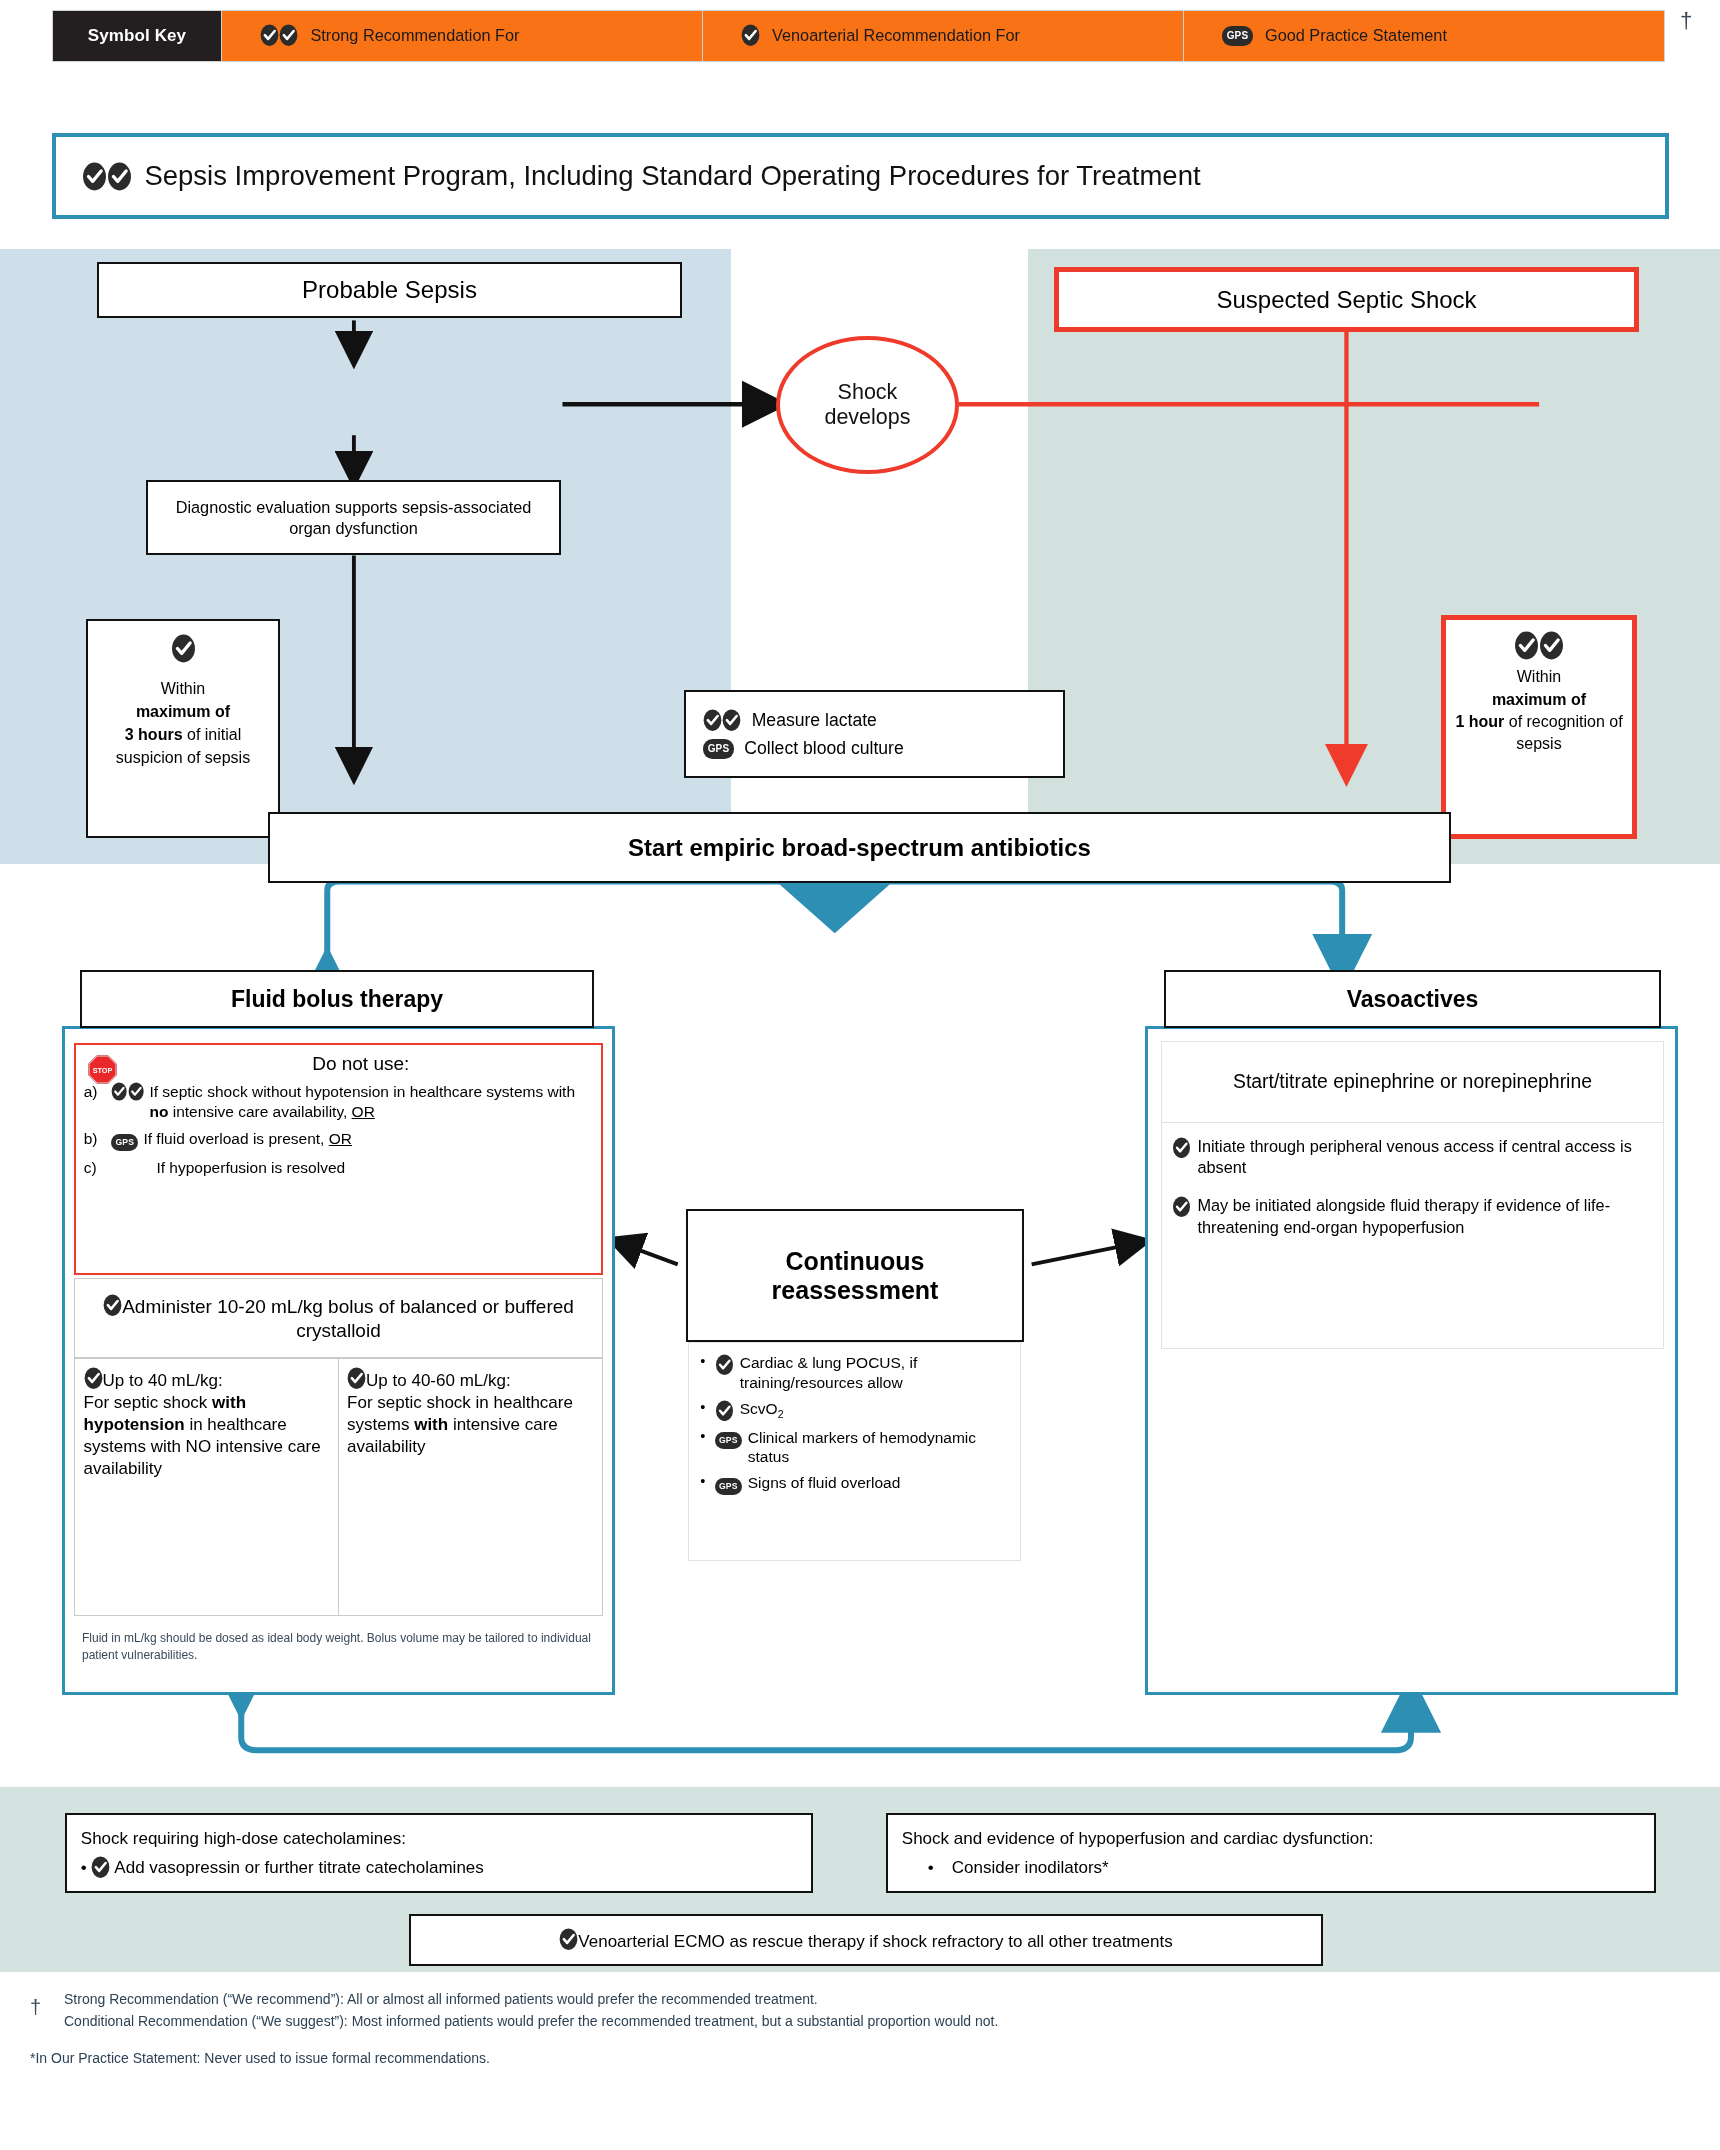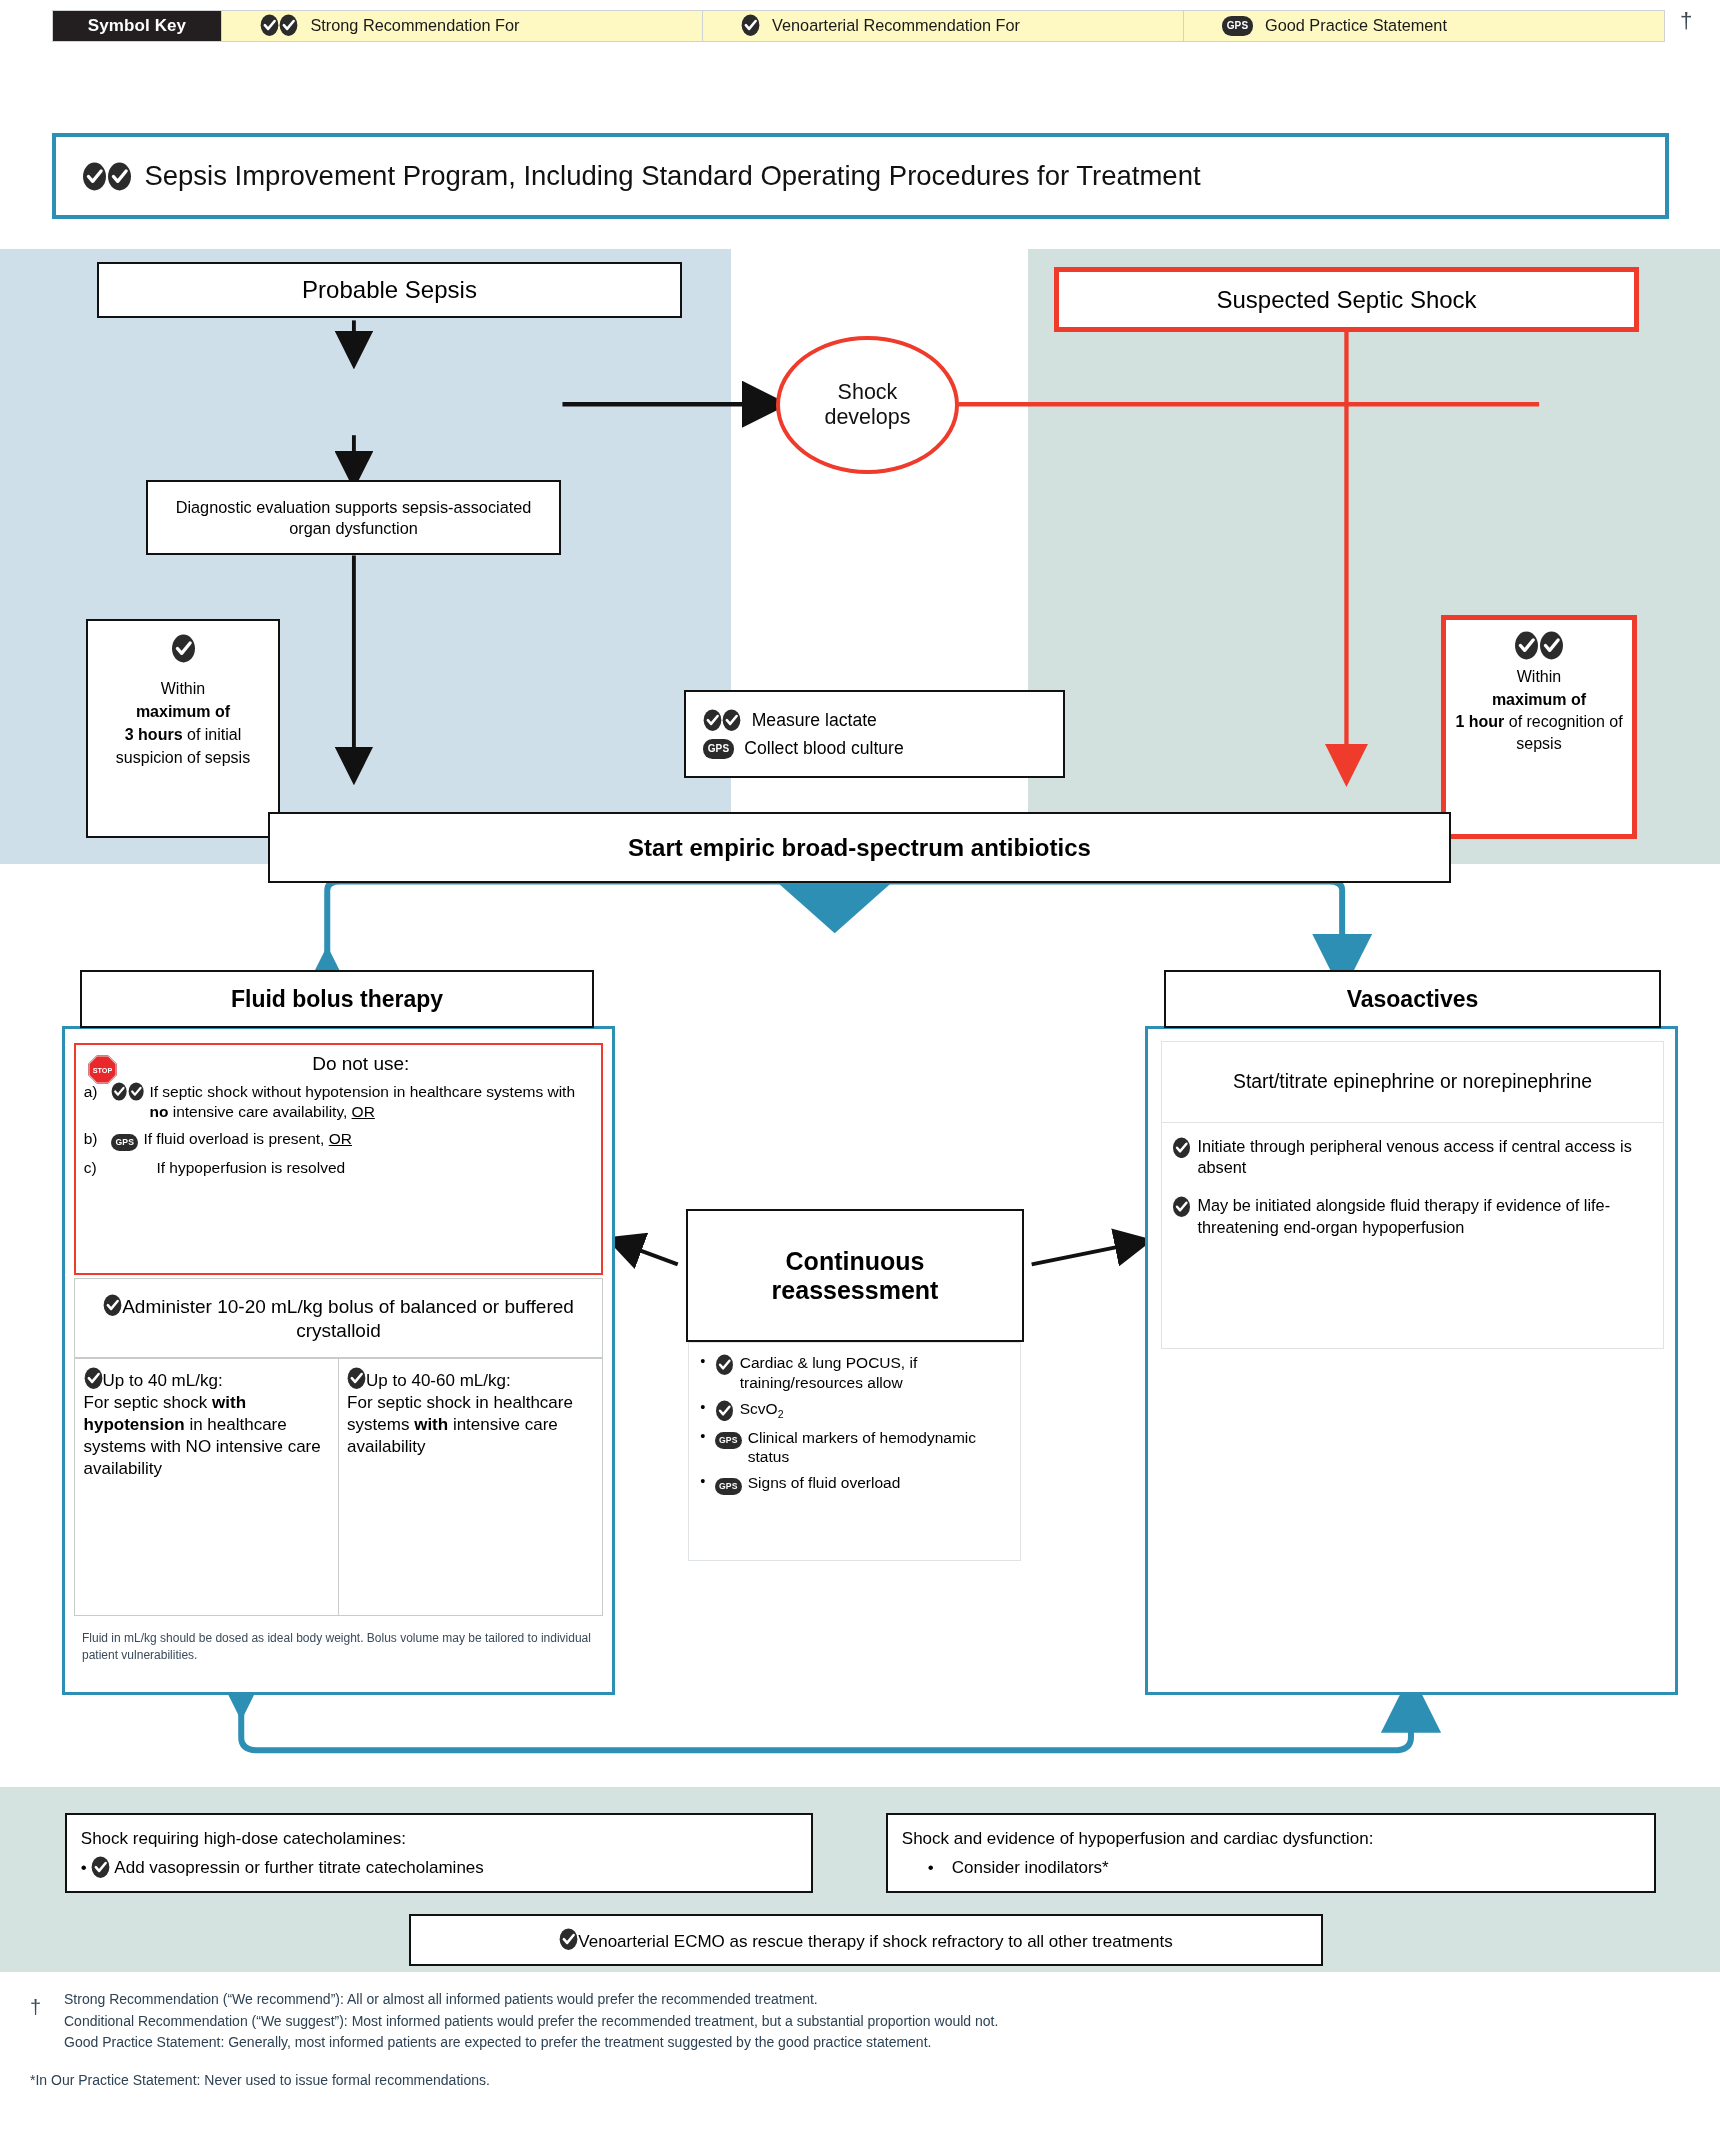--- a/index.html
+++ b/index.html
@@ -14,23 +14,23 @@
   }
 
   
   .band { position:absolute; }
   #band-blue  { left:0;    top:249px;  width:731px; height:615px; background:#cfdfea; }
   #band-green { left:1028px; top:249px; width:693px; height:615px; background:#d3e1de; }
   #band-bottom{ left:0;    top:1787px; width:1721px; height:185px;  background:#d5e3e0; }
 
   
   #keybar {
-    position:absolute; left:52px; top:9.5px; width:1613px; height:32px;
+    position:absolute; left:52px; top:9.5px; width:1613px; height:52px;
     display:flex; align-items:stretch;
-    border:1.3px solid #d0d3d6; background:#fef9c3;justify-content:flex-end;
+    border:1.3px solid #d0d3d6; background:#f97316;justify-content:flex-end;
   }
   #keybar-title {
     background:#231f20; color:#ffffff;
     font-size:17px; font-weight:bold;
     display:flex; align-items:center; justify-content:center;
     width:168px; flex:0 0 168px;
     letter-spacing:0.1px;
   }
   .key-cell {
     flex:1 1 0; display:flex; align-items:center; gap:12px;
@@ -619,19 +619,18 @@
             <path d="M10 24 L17 32 L31 15" stroke="#fff" stroke-width="5.5" fill="none" stroke-linecap="round" stroke-linejoin="round"></path>
           </svg></span><span>Venoarterial ECMO as rescue therapy if shock refractory to all other treatments</span>
     </span>
   </div>
 
   <div id="footnotes">
     <span class="dag">†</span>
     <div id="foot-body">
       <div>Strong Recommendation (“We recommend”): All or almost all informed patients would prefer the recommended treatment.</div>
       <div>Conditional Recommendation (“We suggest”): Most informed patients would prefer the recommended treatment, but a substantial proportion would not.</div>
-      <div>Good Practice Statement: Generally, most informed patients are expected to prefer the treatment suggested by the good practice statement.</div>
     </div>
     <div id="foot-star">*In Our Practice Statement: Never used to issue formal recommendations.</div>
   </div>
 
 </div>
 
 
 </body></html>

